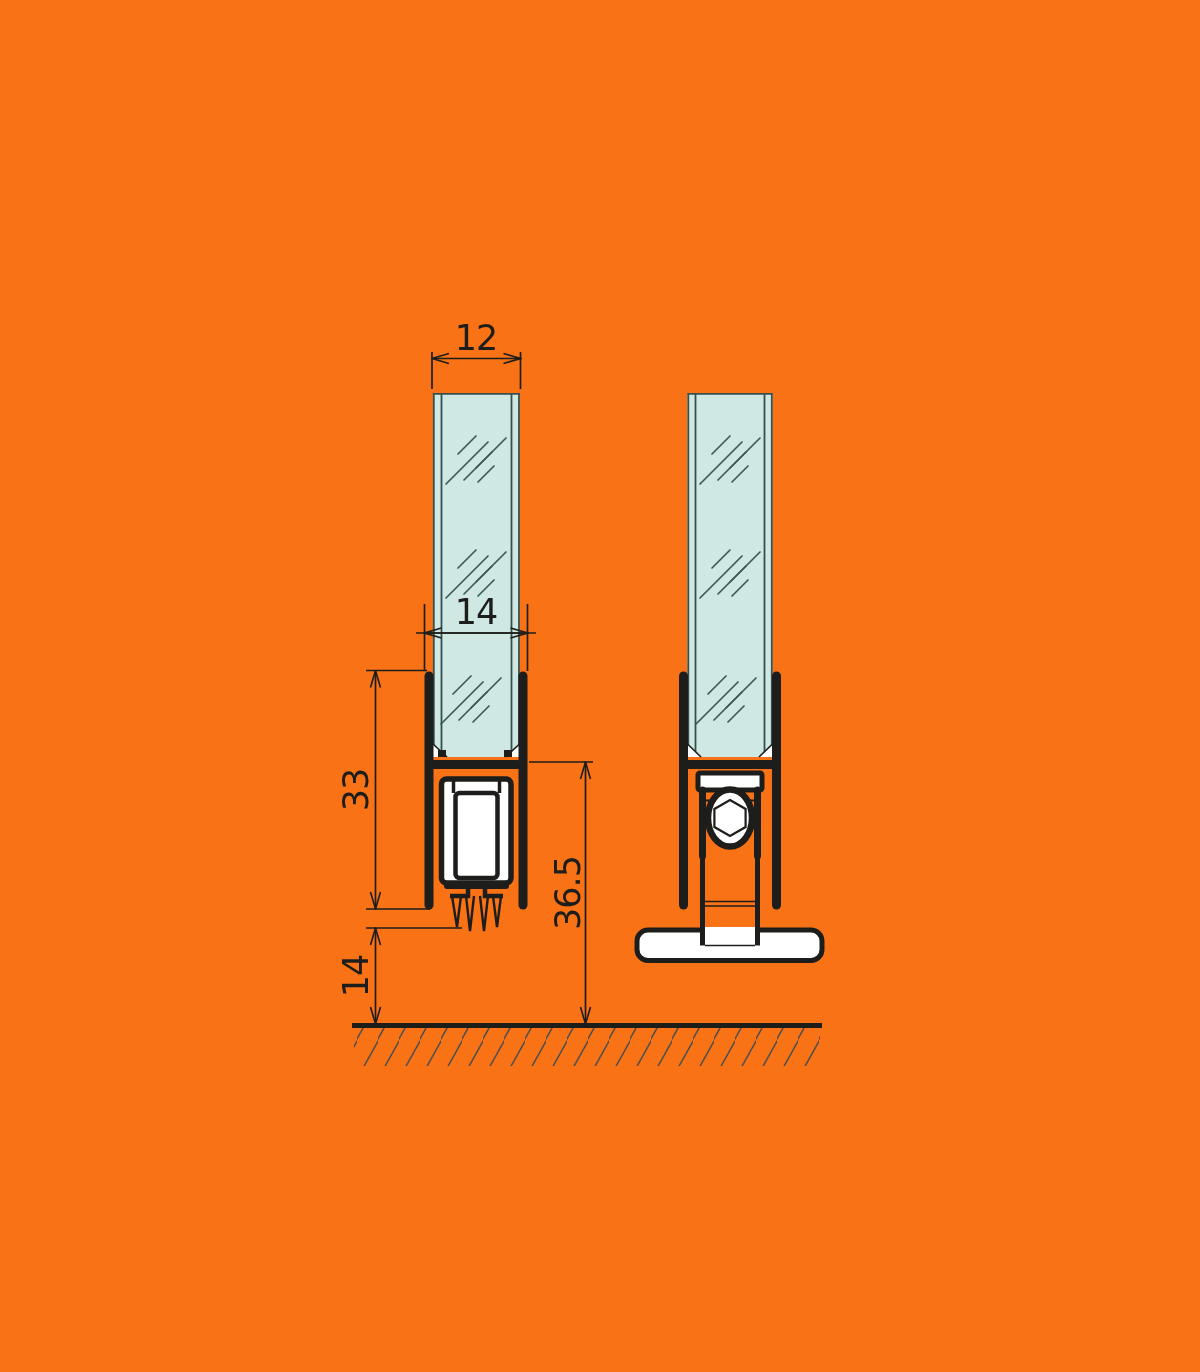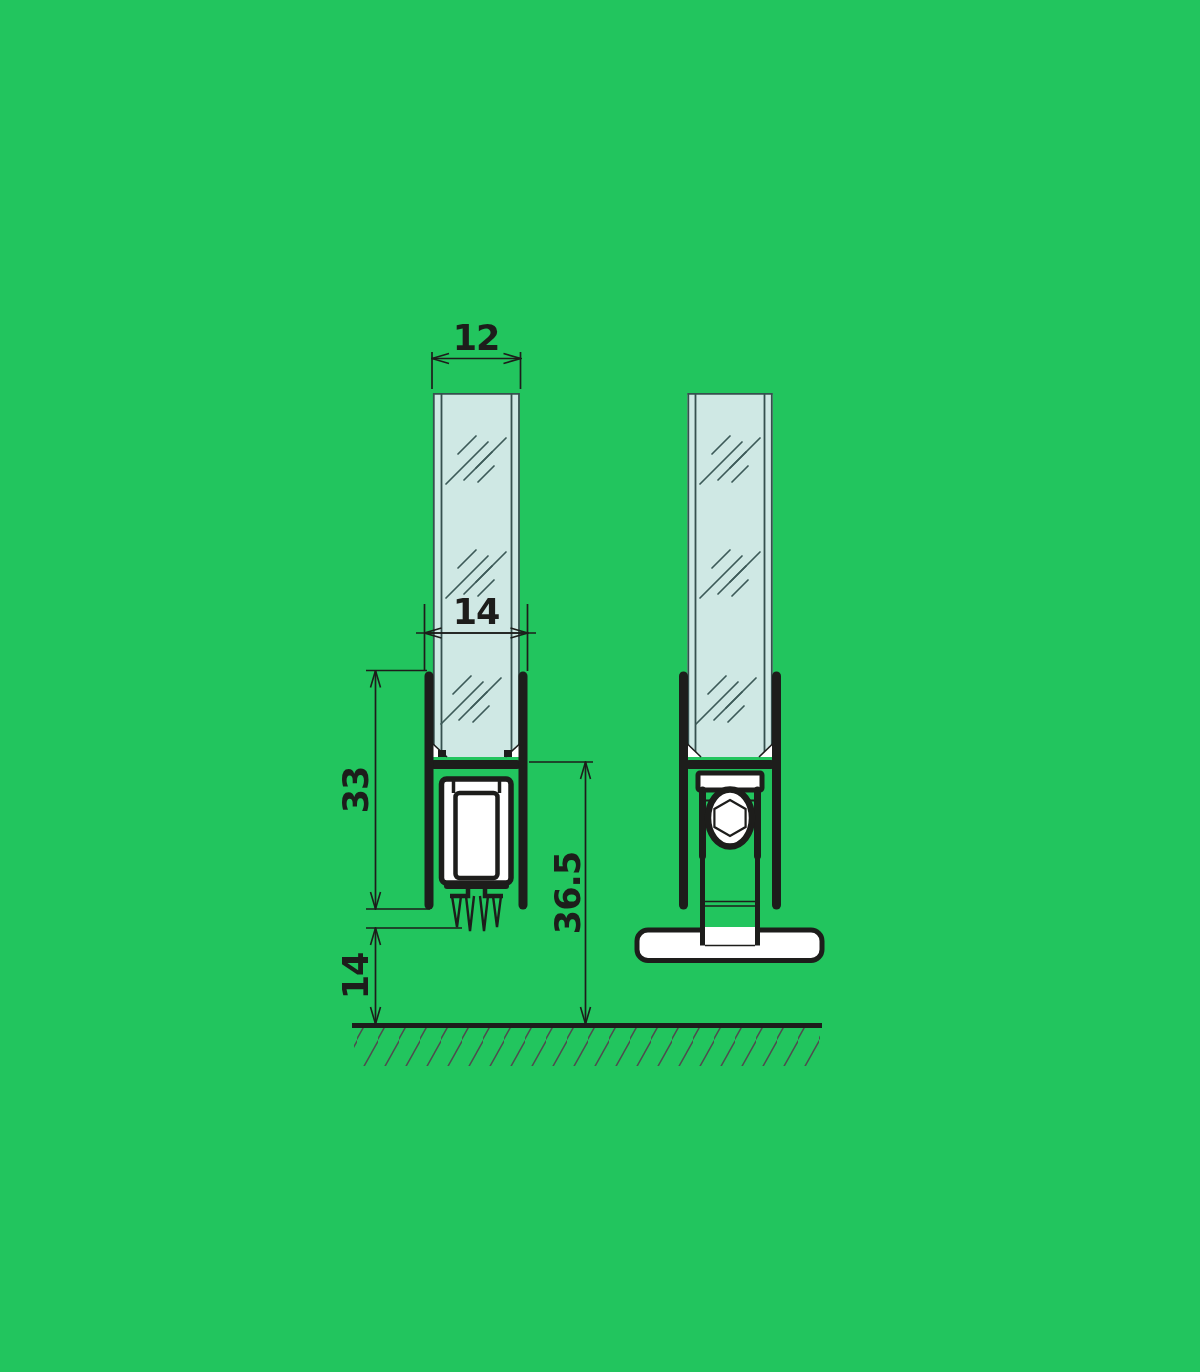--- a/index.html
+++ b/index.html
@@ -1,16 +1,16 @@
 <!DOCTYPE html>
 <html><head>
 <meta charset="utf-8">
 <style>
   html,body{margin:0;padding:0;background:#ffffff;}
-  .stage{width:1200px;height:1372px;position:relative;background:#22c55e;font-weight:bold;}
+  .stage{width:1200px;height:1372px;position:relative;background:#f97316;}
   svg{display:block;}
   .thick{stroke:#1d1d1b;fill:none;stroke-linecap:round;}
   .fillw{fill:#ffffff;stroke:#1d1d1b;}
   .thin{stroke:#1d1d1b;fill:none;stroke-linecap:butt;}
   .dim{stroke:#1d1d1b;stroke-width:1.7;fill:none;}
   .dim-label{font-family:"DejaVu Sans","Liberation Sans",sans-serif;
              font-size:35px;fill:#1d1d1b;letter-spacing:-1px;}
   .glassline{stroke:#36504e;stroke-width:1.8;fill:none;}
   .refl{stroke:#3c5a58;stroke-width:1.7;fill:none;stroke-linecap:round;}
 </style>

